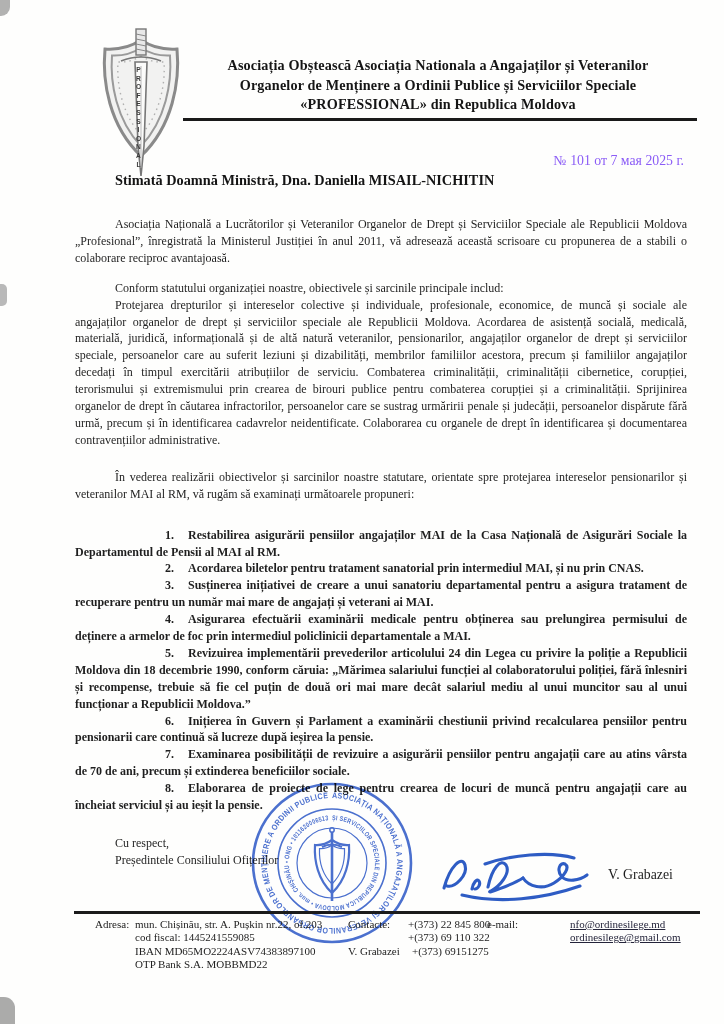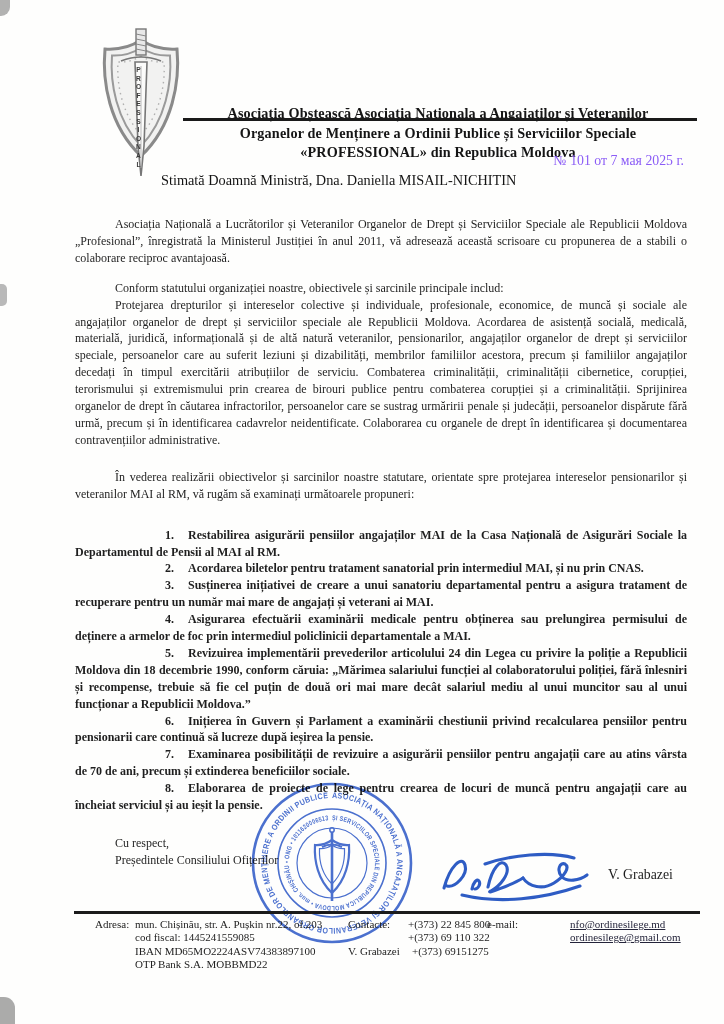--- a/index.html
+++ b/index.html
@@ -14,26 +14,26 @@
   .logo svg{position:absolute; left:0; top:0;}
   .logo-vtext{
     position:absolute; left:50px; top:40px; height:102px;
     writing-mode:vertical-rl; text-orientation:upright;
     font-family:"Liberation Sans",sans-serif; font-weight:bold;
     font-size:6.6px; letter-spacing:1.6px; color:#3a3a3a;
   }
   .org-head{
     position:absolute; left:183px; top:56px; width:510px;
     text-align:center; font-weight:bold; font-size:14.2px;
-    line-height:19.6px; color:#151515; letter-spacing:.15px;margin-top:48px;
+    line-height:19.6px; color:#151515; letter-spacing:.15px;
   }
   .head-rule{position:absolute; left:183px; top:118px; width:514px; height:3px; background:#1a1a1a;}
   
   .ref{position:absolute; right:40px; top:153px; font-size:13.8px; color:#8b5cf6;}
-  .salutation{position:absolute; left:115px; top:172px; font-weight:normal; font-size:14.3px; color:#141414;margin-left:46px;}
+  .salutation{position:absolute; left:115px; top:172px; font-weight:bold; font-size:14.3px; color:#141414;}
   
   .bodycol{position:absolute; left:75px; top:216px; width:612px; font-size:12px; line-height:16.9px; text-align:justify;}
   .para{margin:0; text-indent:40px;}
   .mb13{margin-bottom:13px;} .mb20{margin-bottom:20px;} .mb17{margin-bottom:24px;}
   .item{margin:0; text-indent:90px;font-weight:bold;}
   .num{margin-right:14px;}
   .closing{margin-top:21px; margin-left:40px; text-align:left; line-height:17.2px;}
   
   .sig-svg{position:absolute; left:428px; top:836px; opacity:.92;}
   .sig-name{position:absolute; left:608px; top:867px; font-size:13.8px; color:#1d1d1d;}

